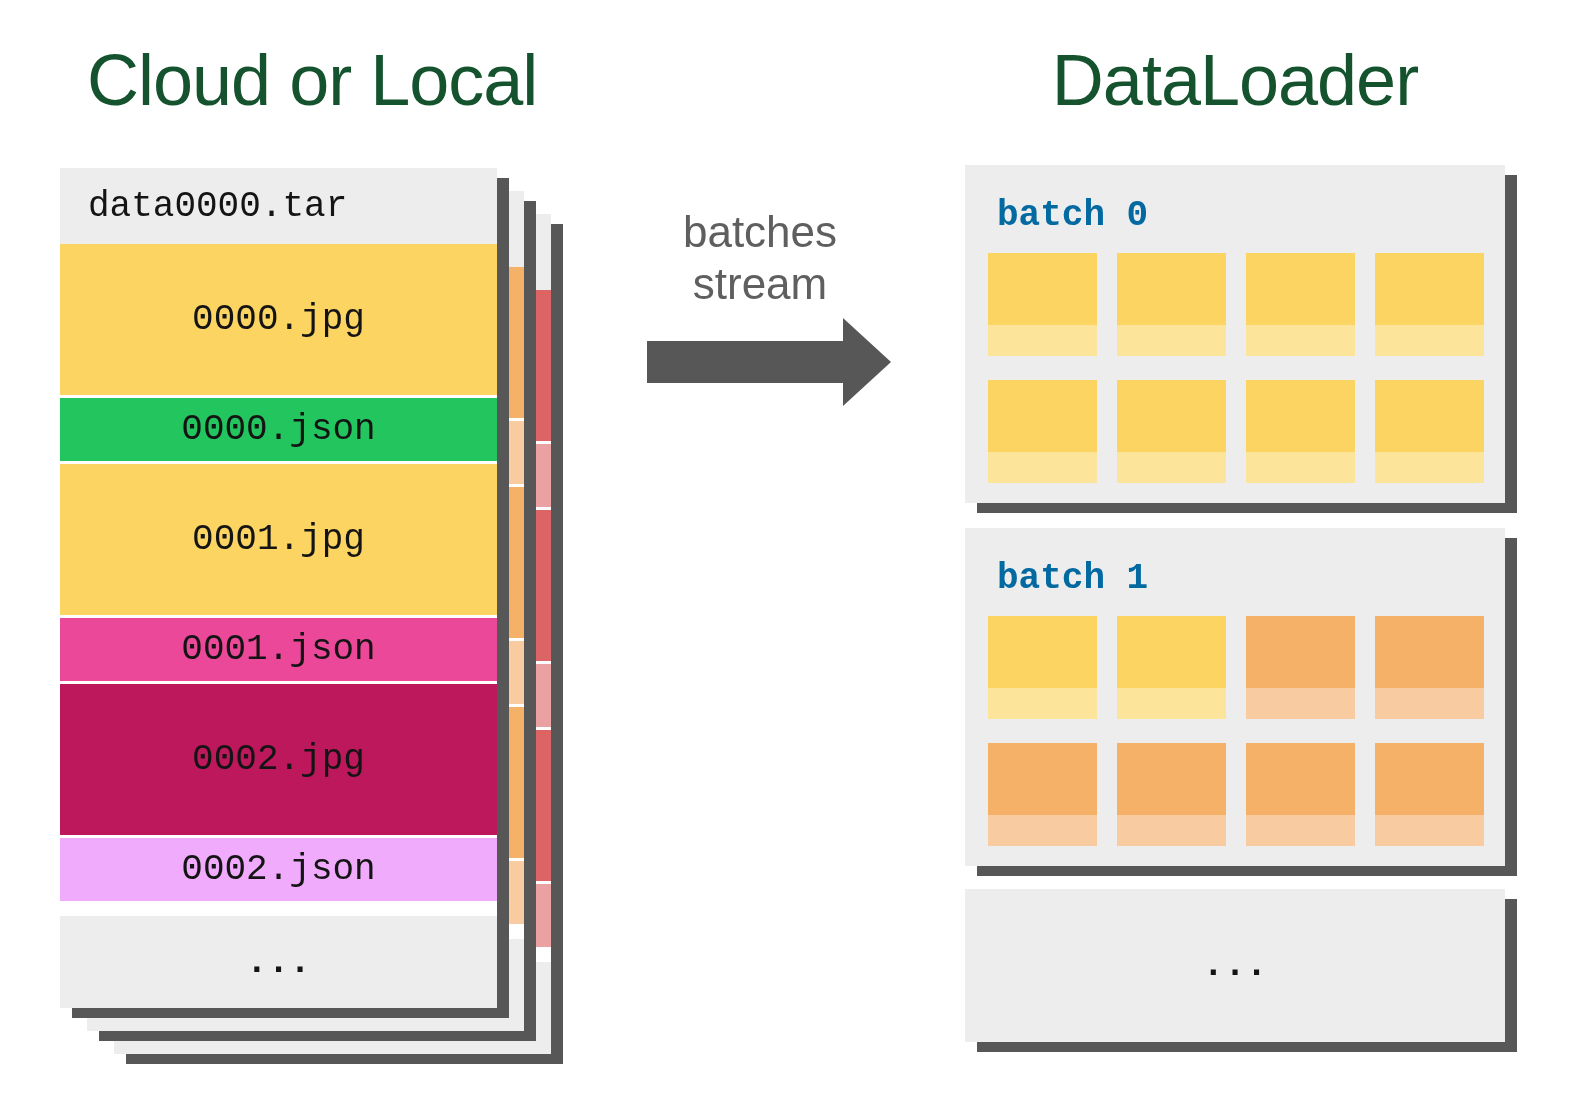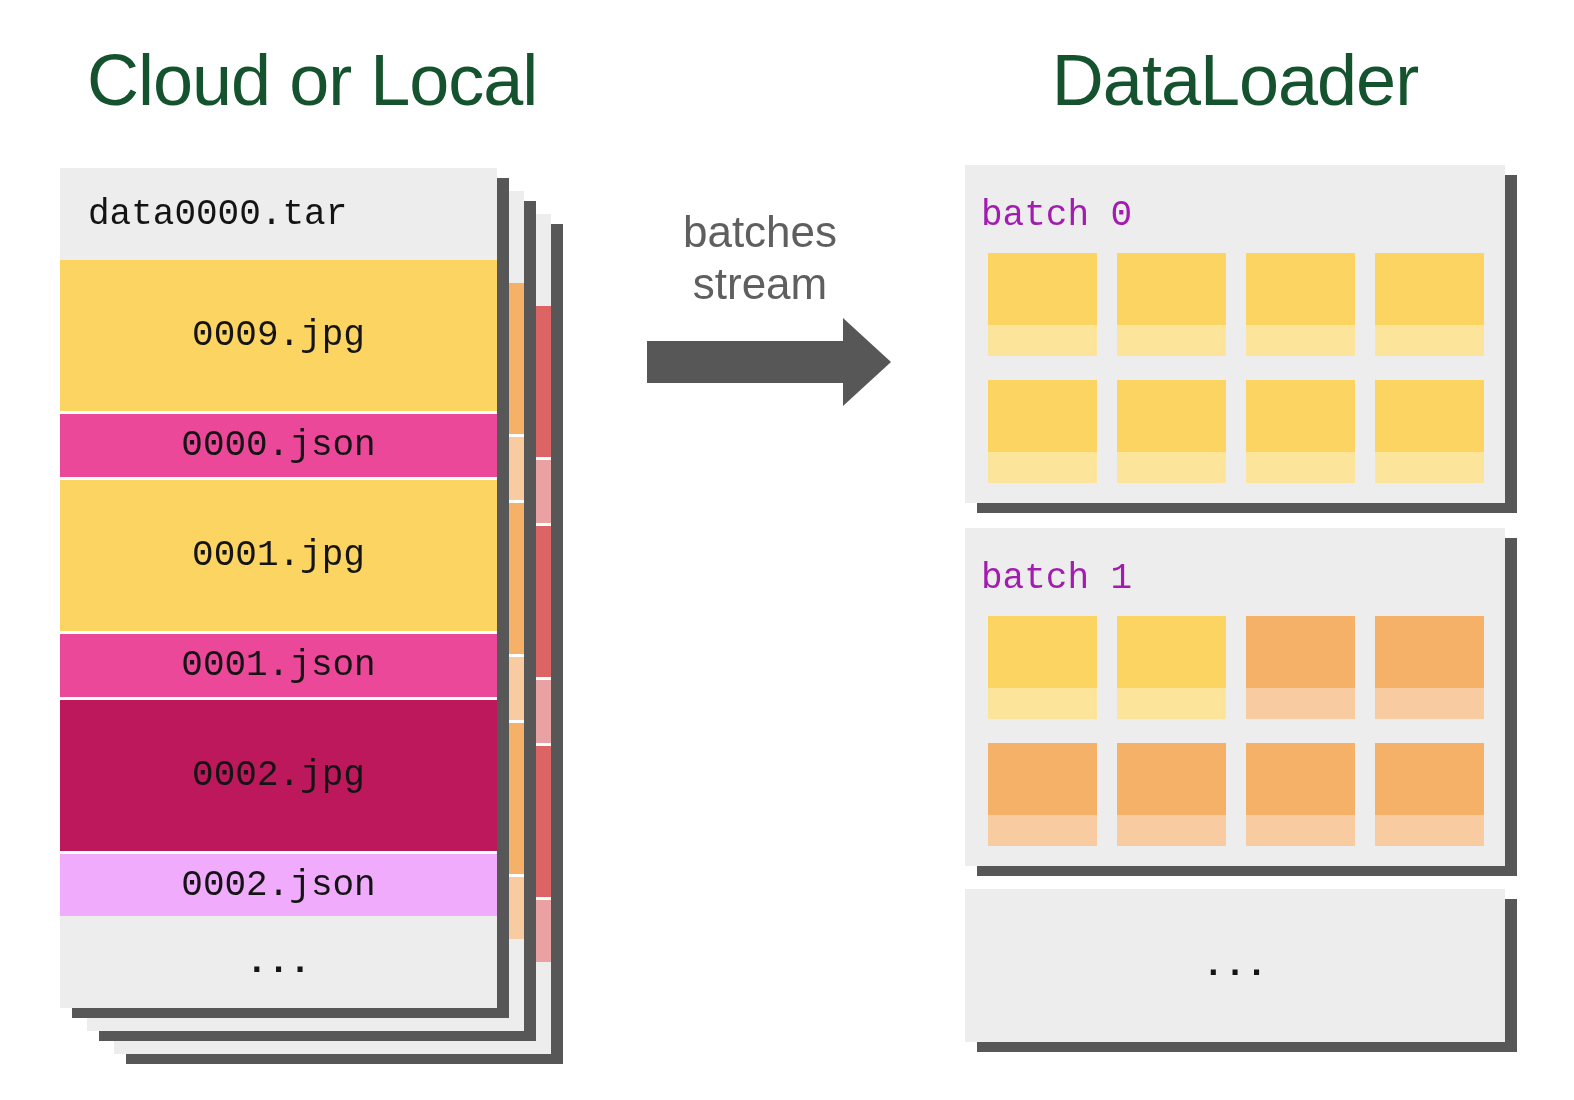--- a/index.html
+++ b/index.html
@@ -18,21 +18,21 @@
 
   
   .tar-card{
     position:absolute;width:437px;height:840px;background:#ffffff;
     box-shadow:12px 10px 0 0 #575757;
   }
   #tar-back-2{left:114px;top:214px;z-index:1;}
   #tar-back-1{left:87px;top:191px;z-index:2;}
   #tar-front{left:60px;top:168px;z-index:3;}
   .tar-hdr{
-    height:92px;background:#EDEDED;display:flex;align-items:center;
+    height:76px;background:#EDEDED;display:flex;align-items:center;
     padding-left:28px;font-size:36px;color:#141414;
   }
   .tar-row{
     margin-bottom:3px;display:flex;align-items:center;justify-content:center;
     font-size:36px;color:#141414;
   }
   .tar-row.jpg{height:151px;}
   .tar-row.json{height:63px;}
   .tar-foot{
     position:absolute;left:0;right:0;bottom:0;height:92px;background:#EDEDED;
@@ -48,22 +48,22 @@
   #flow-arrow{position:absolute;left:640px;top:310px;}
 
   
   .batch-card{
     position:absolute;left:965px;width:540px;height:338px;background:#EDEDED;
     box-shadow:12px 10px 0 0 #575757;
   }
   #batch-card-0{top:165px;}
   #batch-card-1{top:528px;}
   .batch-label{
-    position:absolute;left:16px;top:30px;height:40px;display:flex;align-items:center;
-    font-size:36px;color:#a21caf;white-space:pre;
+    position:absolute;left:32px;top:30px;height:40px;display:flex;align-items:center;
+    font-size:36px;color:#0369a1;white-space:pre;font-weight:bold;
   }
   .tile-grid{
     position:absolute;left:23px;top:88px;
     display:grid;grid-template-columns:repeat(4,109px);column-gap:20px;row-gap:24px;
   }
   .tile{width:109px;height:103px;}
   .tile-main{height:72px;}
   .tile-strip{height:31px;}
   #more-card{
     position:absolute;left:965px;top:889px;width:540px;height:153px;background:#EDEDED;
@@ -101,23 +101,23 @@
       <div class="tar-row mono json" style="background: rgb(249, 203, 161);"></div>
     </div>
     <div class="tar-foot"></div>
   </div>
 <div class="tar-card" id="tar-front">
   <div class="tar-hdr mono">
     <span>data0000.tar</span>
   </div>
   <div class="tar-rows">
       <div class="tar-row mono jpg" style="background: rgb(252, 212, 98);">
-        <span>0009.jpg</span>
-      </div>
-      <div class="tar-row mono json" style="background: #ec4899;">
+        <span>0000.jpg</span>
+      </div>
+      <div class="tar-row mono json" style="background: #22c55e;">
         <span>0000.json</span>
       </div>
       <div class="tar-row mono jpg" style="background: rgb(252, 212, 98);">
         <span>0001.jpg</span>
       </div>
       <div class="tar-row mono json" style="background: #ec4899;">
         <span>0001.json</span>
       </div>
       <div class="tar-row mono jpg" style="background: #be185d;">
         <span>0002.jpg</span>

